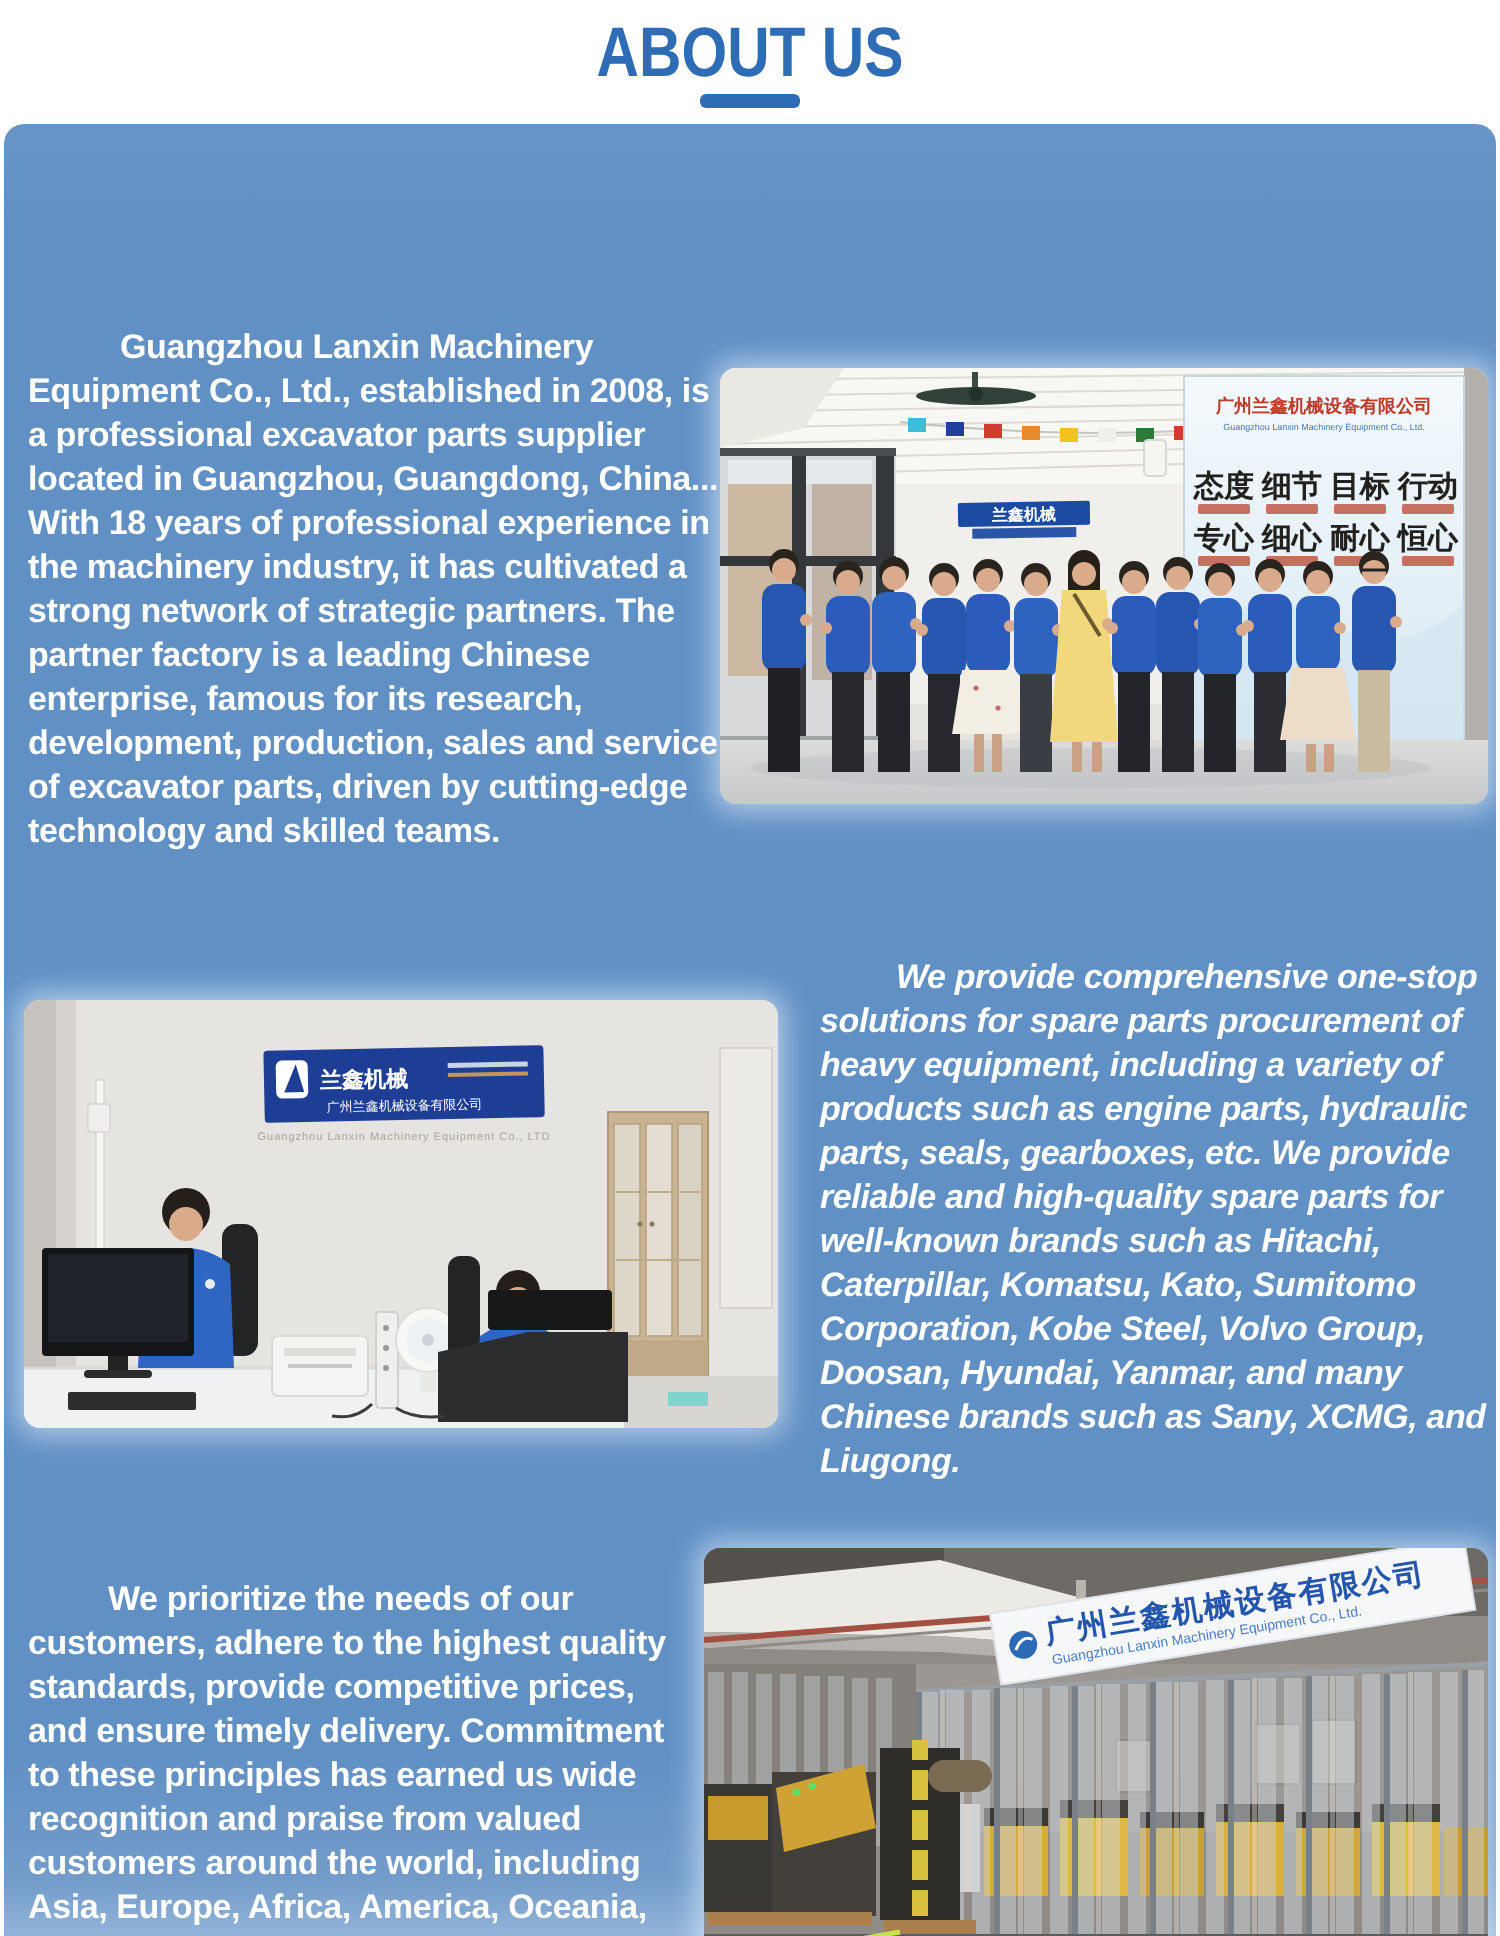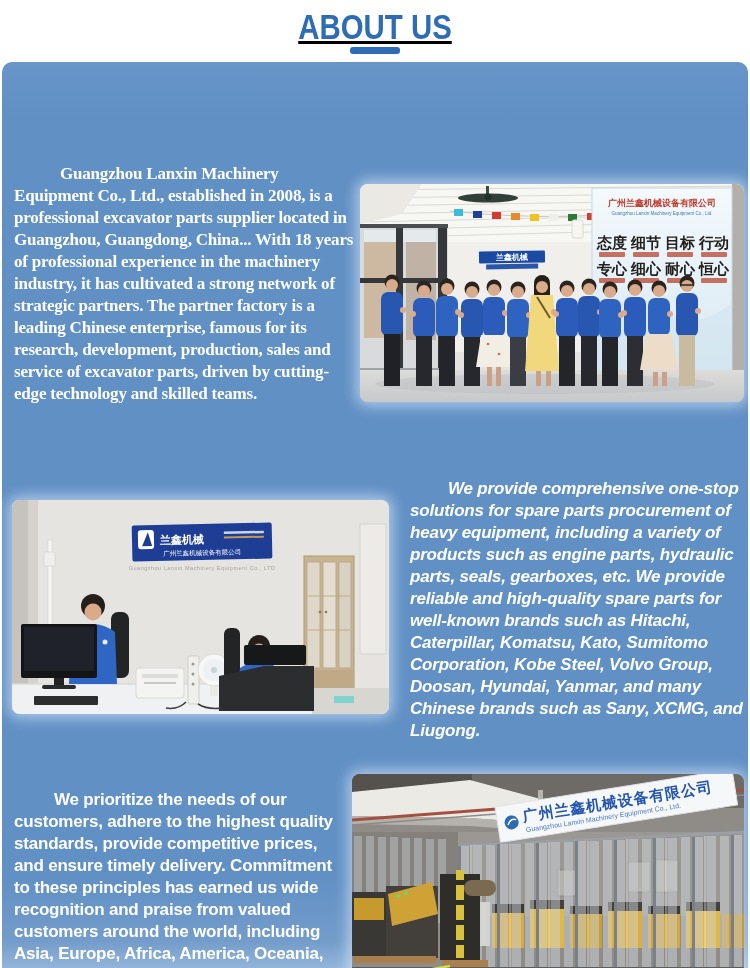--- a/index.html
+++ b/index.html
@@ -2,41 +2,41 @@
 <html><head>
 <meta charset="utf-8">
 <style>
   html,body{margin:0;padding:0;}
   body{
     width:750px;height:968px;position:relative;overflow:hidden;
     background:#ffffff;
     font-family:"Liberation Sans","DejaVu Sans",sans-serif;
   }
   
-  .header{position:absolute;left:0;top:0;width:750px;height:62px;text-align:center;text-decoration:underline;}
+  .header{position:absolute;left:0;top:0;width:750px;height:62px;text-align:center;}
   .page-title{
     margin-top:9px;font-size:35px;line-height:36px;font-weight:bold;
     color:#2e6db5;letter-spacing:0px;transform:scaleX(.84);transform-origin:50% 50%;
   }
   .title-underline{
     width:50px;height:7px;border-radius:3px;background:#2e6db5;margin:2px auto 0;
   }
   
   .panel{
     position:absolute;left:2px;right:2px;top:62px;bottom:0;
     border-radius:10px 10px 0 0;
     background:linear-gradient(180deg,#6795c8 0%,#6190c5 6%,#6190c5 90%,#739cca 97%,#93b4d9 100%);
   }
   
   .para{
     position:absolute;color:#ffffff;font-weight:bold;
     font-size:17px;line-height:22px;letter-spacing:-0.2px;
     text-align:left;
   }
-  .para-about{left:12px;top:84px;width:345px;text-indent:46px;font-family:Liberation Serif, serif;}
+  .para-about{left:12px;top:84px;width:345px;text-indent:46px;}
   .para-solutions{left:408px;top:399px;width:337px;text-indent:38px;font-style:italic;}
   .para-commitment{left:12px;top:710px;width:336px;text-indent:40px;}
   
   .photo{
     position:absolute;border-radius:8px;overflow:hidden;
     box-shadow:0 0 14px 4px rgba(230,242,255,.6);
     background:#cfd3d6;
   }
   .photo svg{display:block;}
   .photo-team{left:358px;top:122px;width:384px;height:218px;}

